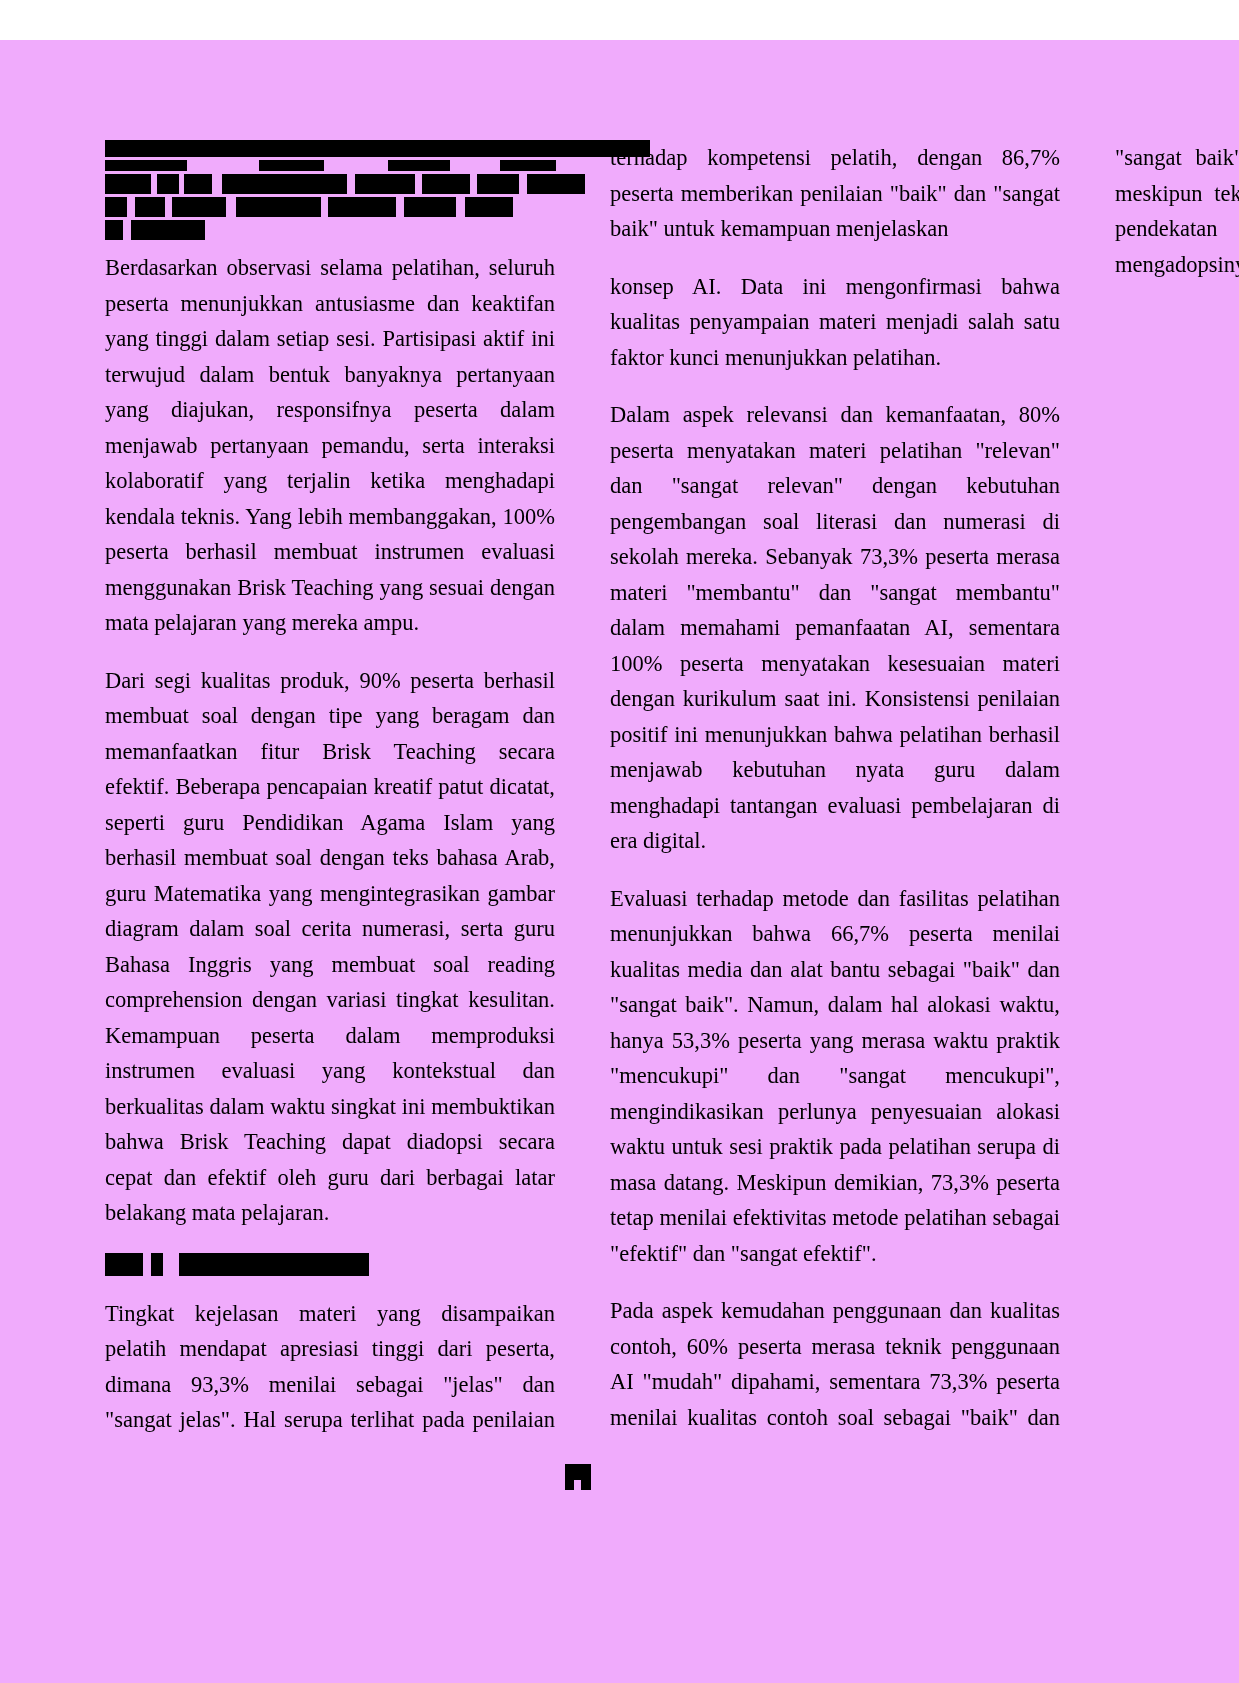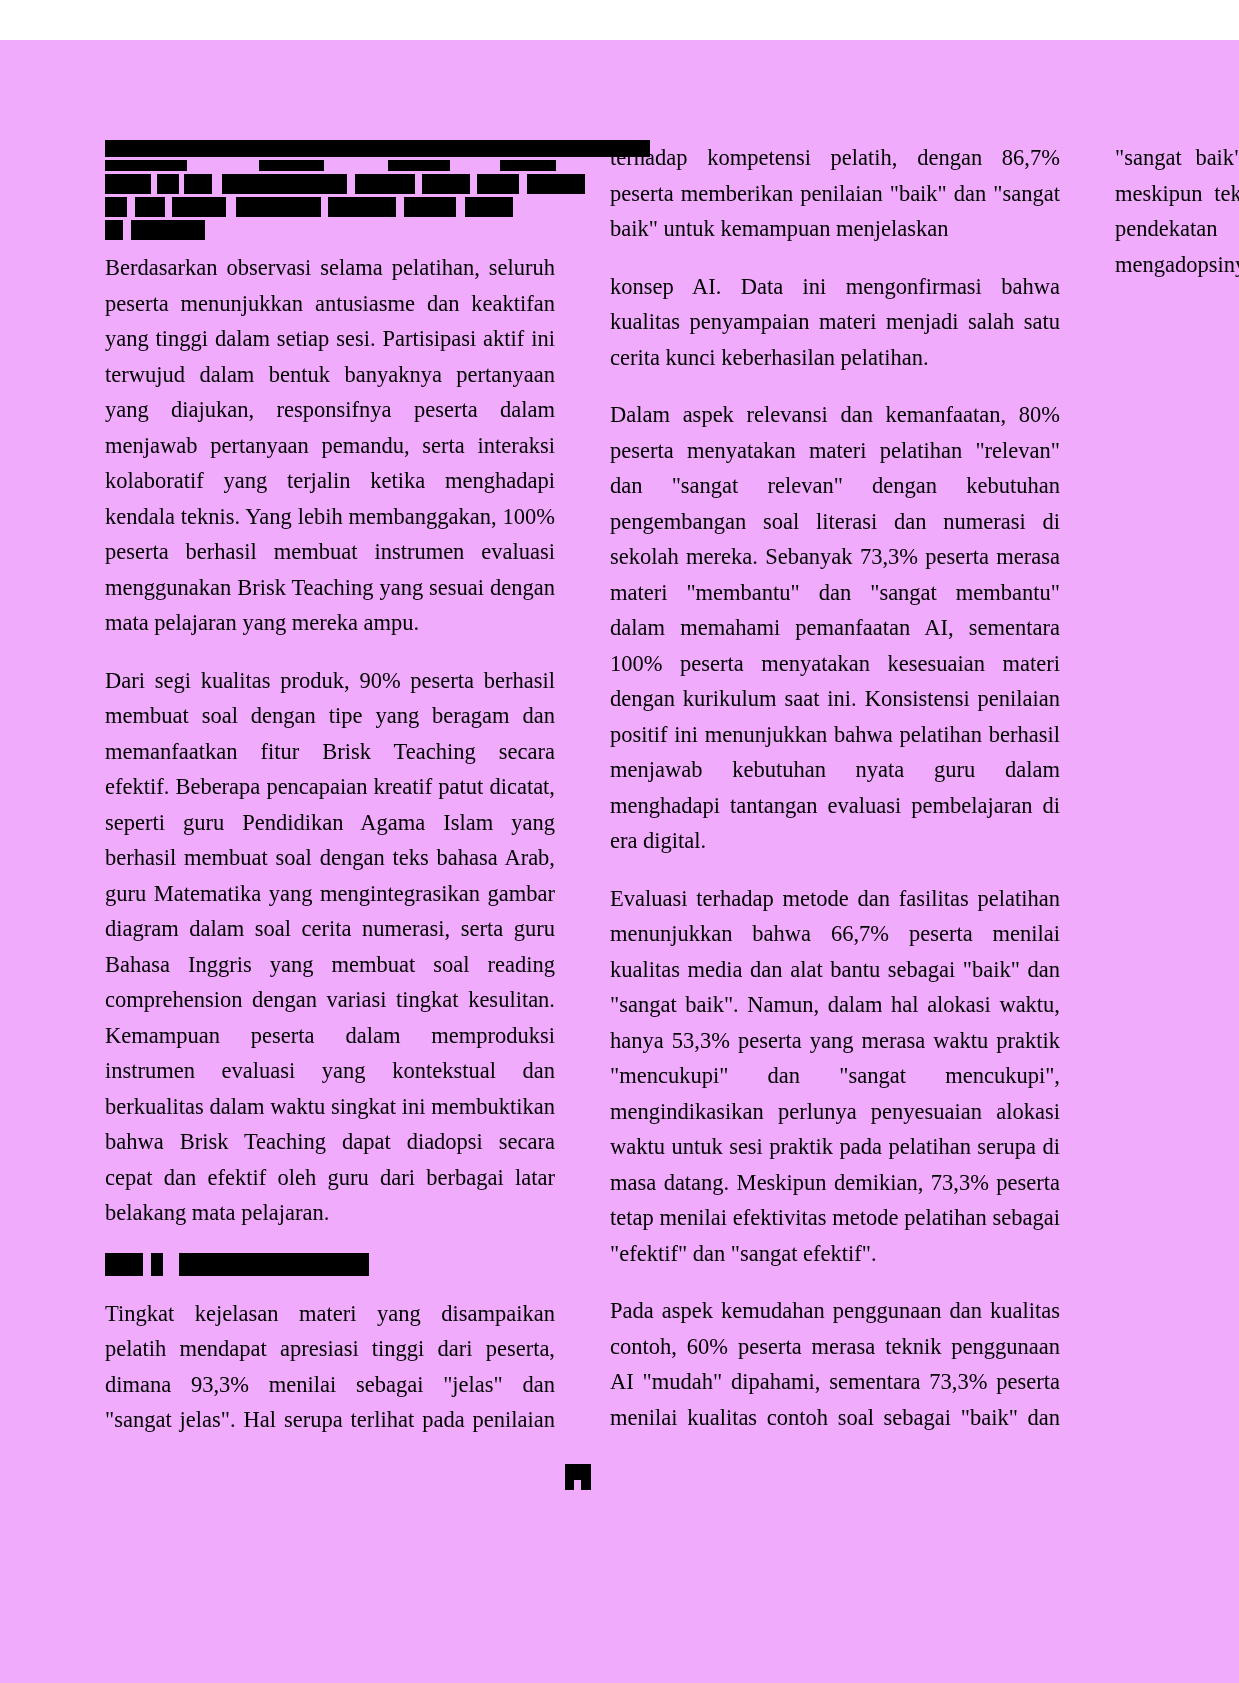--- a/index.html
+++ b/index.html
@@ -115,21 +115,21 @@
       <p class="body-text">Berdasarkan observasi selama pelatihan, seluruh peserta menunjukkan antusiasme dan keaktifan yang tinggi dalam setiap sesi. Partisipasi aktif ini terwujud dalam bentuk banyaknya pertanyaan yang diajukan, responsifnya peserta dalam menjawab pertanyaan pemandu, serta interaksi kolaboratif yang terjalin ketika menghadapi kendala teknis. Yang lebih membanggakan, 100% peserta berhasil membuat instrumen evaluasi menggunakan Brisk Teaching yang sesuai dengan mata pelajaran yang mereka ampu.</p>
 
       <p class="body-text">Dari segi kualitas produk, 90% peserta berhasil membuat soal dengan tipe yang beragam dan memanfaatkan fitur Brisk Teaching secara efektif. Beberapa pencapaian kreatif patut dicatat, seperti guru Pendidikan Agama Islam yang berhasil membuat soal dengan teks bahasa Arab, guru Matematika yang mengintegrasikan gambar diagram dalam soal cerita numerasi, serta guru Bahasa Inggris yang membuat soal reading comprehension dengan variasi tingkat kesulitan. Kemampuan peserta dalam memproduksi instrumen evaluasi yang kontekstual dan berkualitas dalam waktu singkat ini membuktikan bahwa Brisk Teaching dapat diadopsi secara cepat dan efektif oleh guru dari berbagai latar belakang mata pelajaran.</p>
 
       <div class="heading-redaction-2" id="redaction-heading2">
           <div class="rline"><span class="rbar" style="width: 38px; height: 23px; background: rgb(0, 0, 0);"></span><span class="rgap" style="width: 8px; height: 1px;"></span><span class="rbar" style="width: 12px; height: 23px; background: rgb(0, 0, 0);"></span><span class="rgap" style="width: 16px; height: 1px;"></span><span class="rbar" style="width: 190px; height: 23px; background: rgb(0, 0, 0);"></span></div>
         </div>
 
       <p class="body-text">Tingkat kejelasan materi yang disampaikan pelatih mendapat apresiasi tinggi dari peserta, dimana 93,3% menilai sebagai "jelas" dan "sangat jelas". Hal serupa terlihat pada penilaian terhadap kompetensi pelatih, dengan 86,7% peserta memberikan penilaian "baik" dan "sangat baik" untuk kemampuan menjelaskan</p>
 
-      <p class="body-text">konsep AI. Data ini mengonfirmasi bahwa kualitas penyampaian materi menjadi salah satu cerita kunci keberhasilan pelatihan.</p>
+      <p class="body-text">konsep AI. Data ini mengonfirmasi bahwa kualitas penyampaian materi menjadi salah satu faktor kunci menunjukkan pelatihan.</p>
       <p class="body-text">Dalam aspek relevansi dan kemanfaatan, 80% peserta menyatakan materi pelatihan "relevan" dan "sangat relevan" dengan kebutuhan pengembangan soal literasi dan numerasi di sekolah mereka. Sebanyak 73,3% peserta merasa materi "membantu" dan "sangat membantu" dalam memahami pemanfaatan AI, sementara 100% peserta menyatakan kesesuaian materi dengan kurikulum saat ini. Konsistensi penilaian positif ini menunjukkan bahwa pelatihan berhasil menjawab kebutuhan nyata guru dalam menghadapi tantangan evaluasi pembelajaran di era digital.</p>
       <p class="body-text">Evaluasi terhadap metode dan fasilitas pelatihan menunjukkan bahwa 66,7% peserta menilai kualitas media dan alat bantu sebagai "baik" dan "sangat baik". Namun, dalam hal alokasi waktu, hanya 53,3% peserta yang merasa waktu praktik "mencukupi" dan "sangat mencukupi", mengindikasikan perlunya penyesuaian alokasi waktu untuk sesi praktik pada pelatihan serupa di masa datang. Meskipun demikian, 73,3% peserta tetap menilai efektivitas metode pelatihan sebagai "efektif" dan "sangat efektif".</p>
       <p class="body-text last">Pada aspek kemudahan penggunaan dan kualitas contoh, 60% peserta merasa teknik penggunaan AI "mudah" dipahami, sementara 73,3% peserta menilai kualitas contoh soal sebagai "baik" dan "sangat baik". Data ini mengonfirmasi bahwa meskipun teknologi AI tergolong baru, dengan pendekatan yang tepat, guru dapat mengadopsinya dengan relatif mudah.</p>
 
     </div>
   </div>
 
   <div class="footer-mark">
     <span class="fm-a"></span>
     <span class="fm-b"></span>

